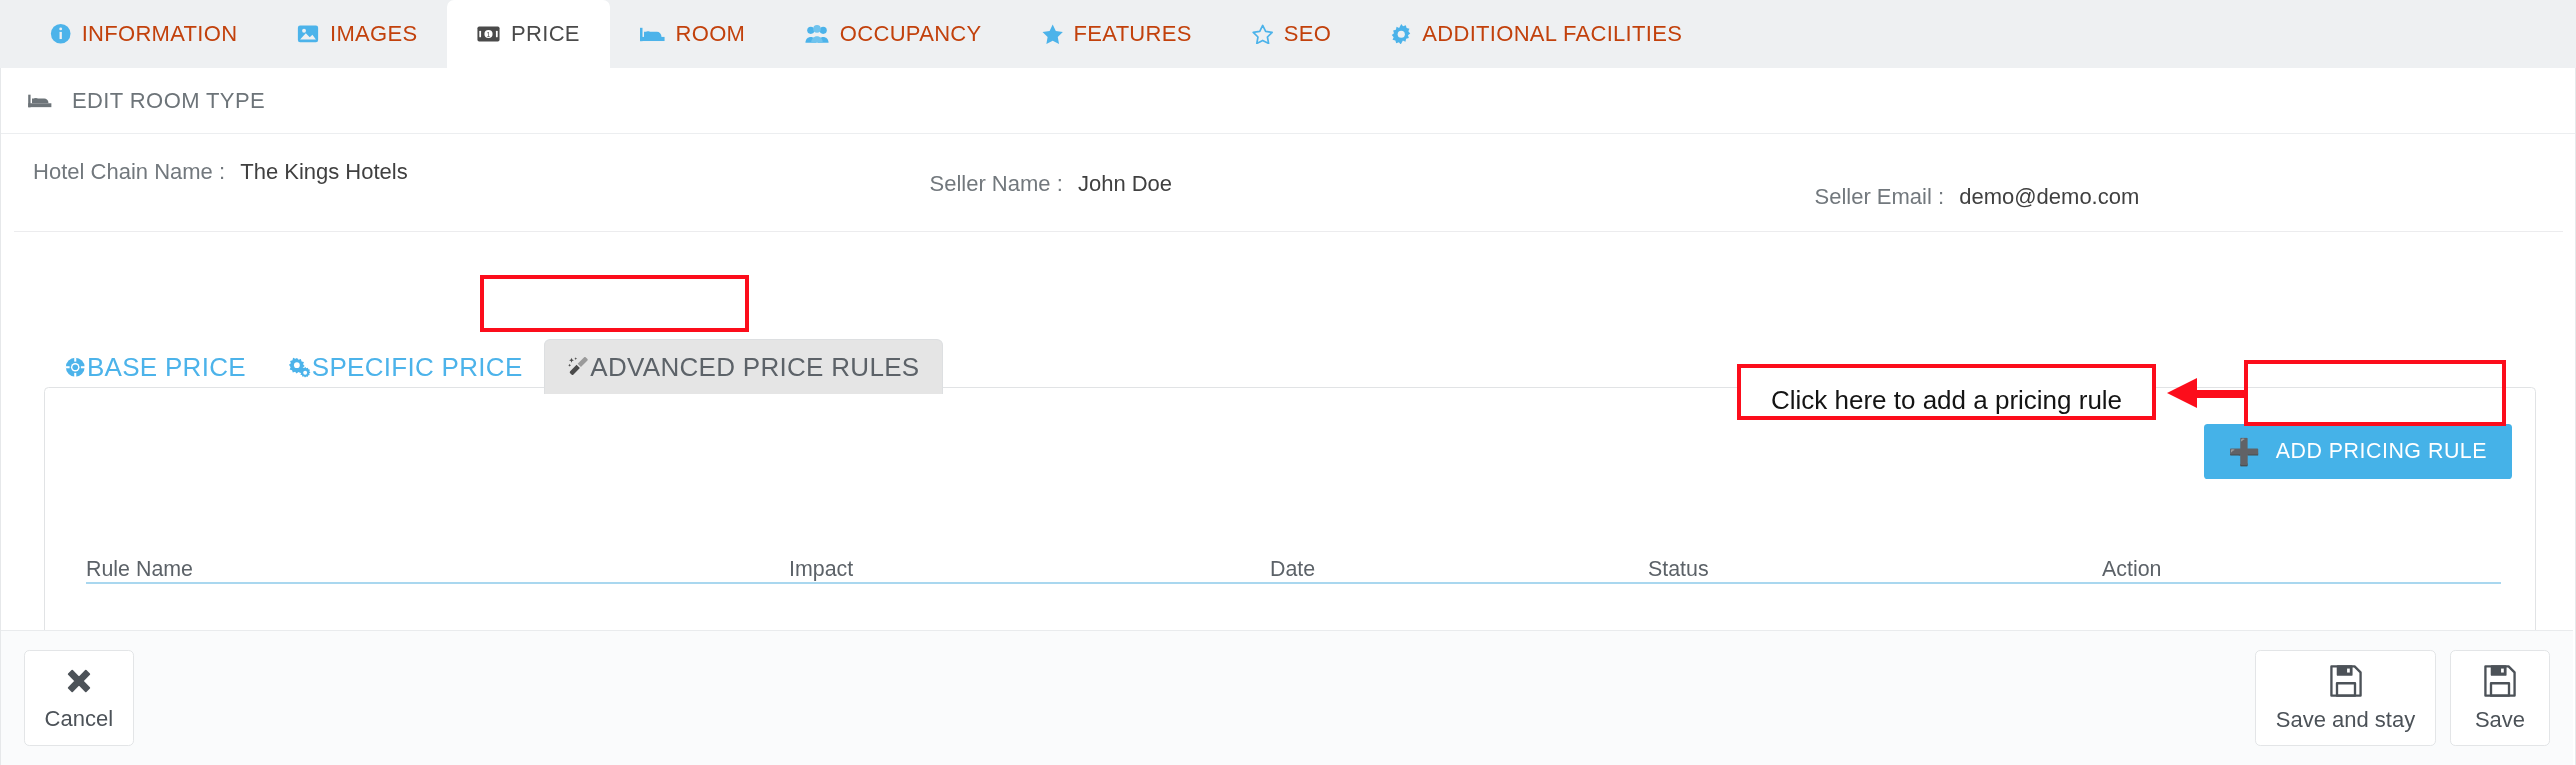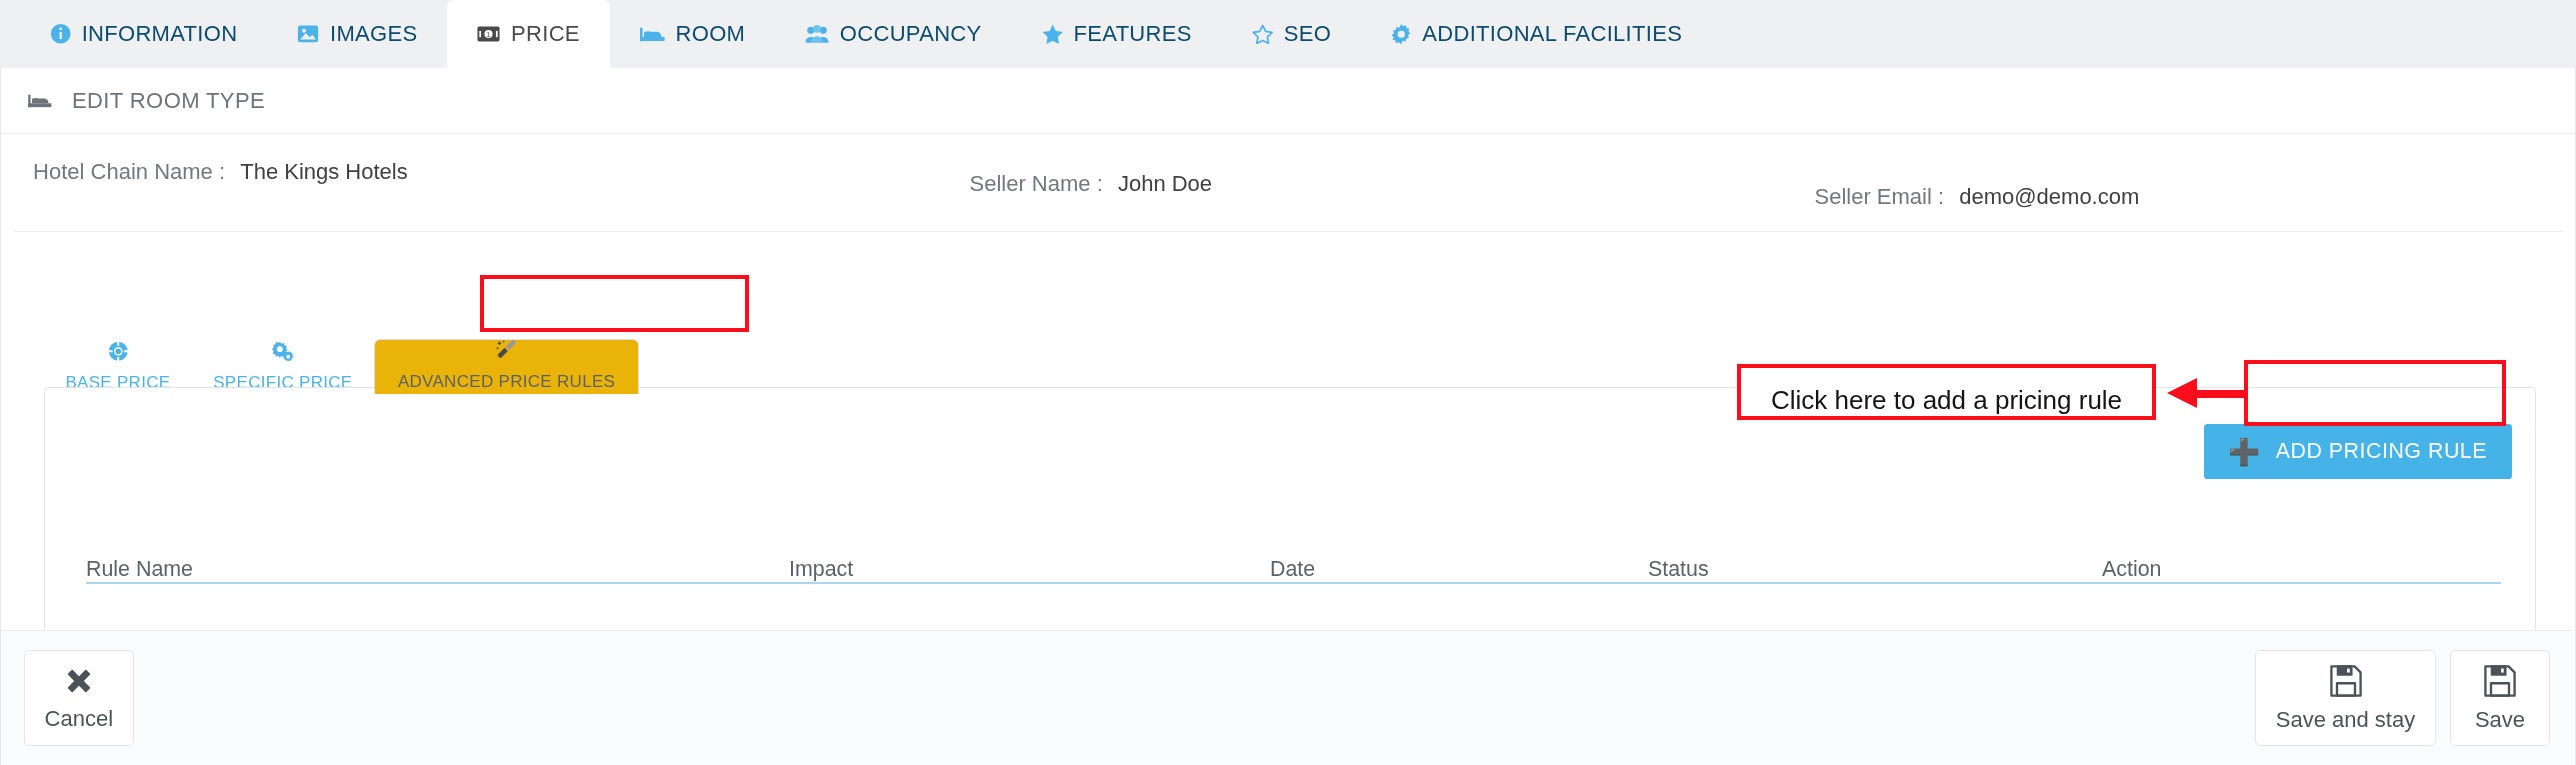--- a/index.html
+++ b/index.html
@@ -30,21 +30,21 @@
     padding-left: 19.6px;
   }
   .tab {
     height: 68px;
     display: flex;
     align-items: center;
     gap: 10.7px;
     padding: 0 30px;
     font-size: 22px;
     letter-spacing: 0.3px;
-    color: #0c4a6e;
+    color: #c2410c;
     white-space: nowrap;
     cursor: pointer;
     background: transparent;
     border: 0;
   }
   .tab .tab-ico { font-size: 21.4px; line-height: 1; display: inline-flex; align-items: center; }
   .tab.active {
     background: #ffffff;
     color: #4a4a4a;
     border-top-left-radius: 7.1px;
@@ -87,50 +87,49 @@
   }
   .info {
     position: absolute;
     font-size: 22px;
     color: #6d7479;
     white-space: nowrap;
   }
   .info .ilabel { color: #72787d; }
   .info .ivalue { color: #404040; margin-left: 9px; }
   .info-1 { left: 19.6px;   top: 25px; }
-  .info-2 { left: 916px; top: 37px; margin-left: 40px; }
+  .info-2 { left: 916px; top: 37px; }
   .info-3 { left: 1801px; top: 50px; }
 
   
   .subtabs {
     position: absolute;
     left: 43px;
     top: 265px;
     display: flex;
     align-items: flex-end;
     height: 61px;
   }
   .subtab {
     height: 53px;
     display: flex;
     align-items: center;
-    gap: 11px;
+    gap: 1px;
     padding: 0 21.4px;
-    font-size: 17px;
+    font-size: 26px;
     color: #4cb3ea;
     letter-spacing: 0.3px;
     white-space: nowrap;
     cursor: pointer;
     background: transparent;
     border: 0;
-    flex-direction: column;
   }
   .subtab .st-ico { font-size: 19.6px; line-height: 1; }
   .subtab.active {
-    background: #eab308;
+    background: #e5e5e5;
     color: #5c6268;
     border: 1.8px solid #dddfe1;
     border-bottom: 0;
     border-top-left-radius: 6.2px;
     border-top-right-radius: 6.2px;
     height: 55px;
     padding: 0 23px;
     position: relative;
     z-index: 3;
   }

